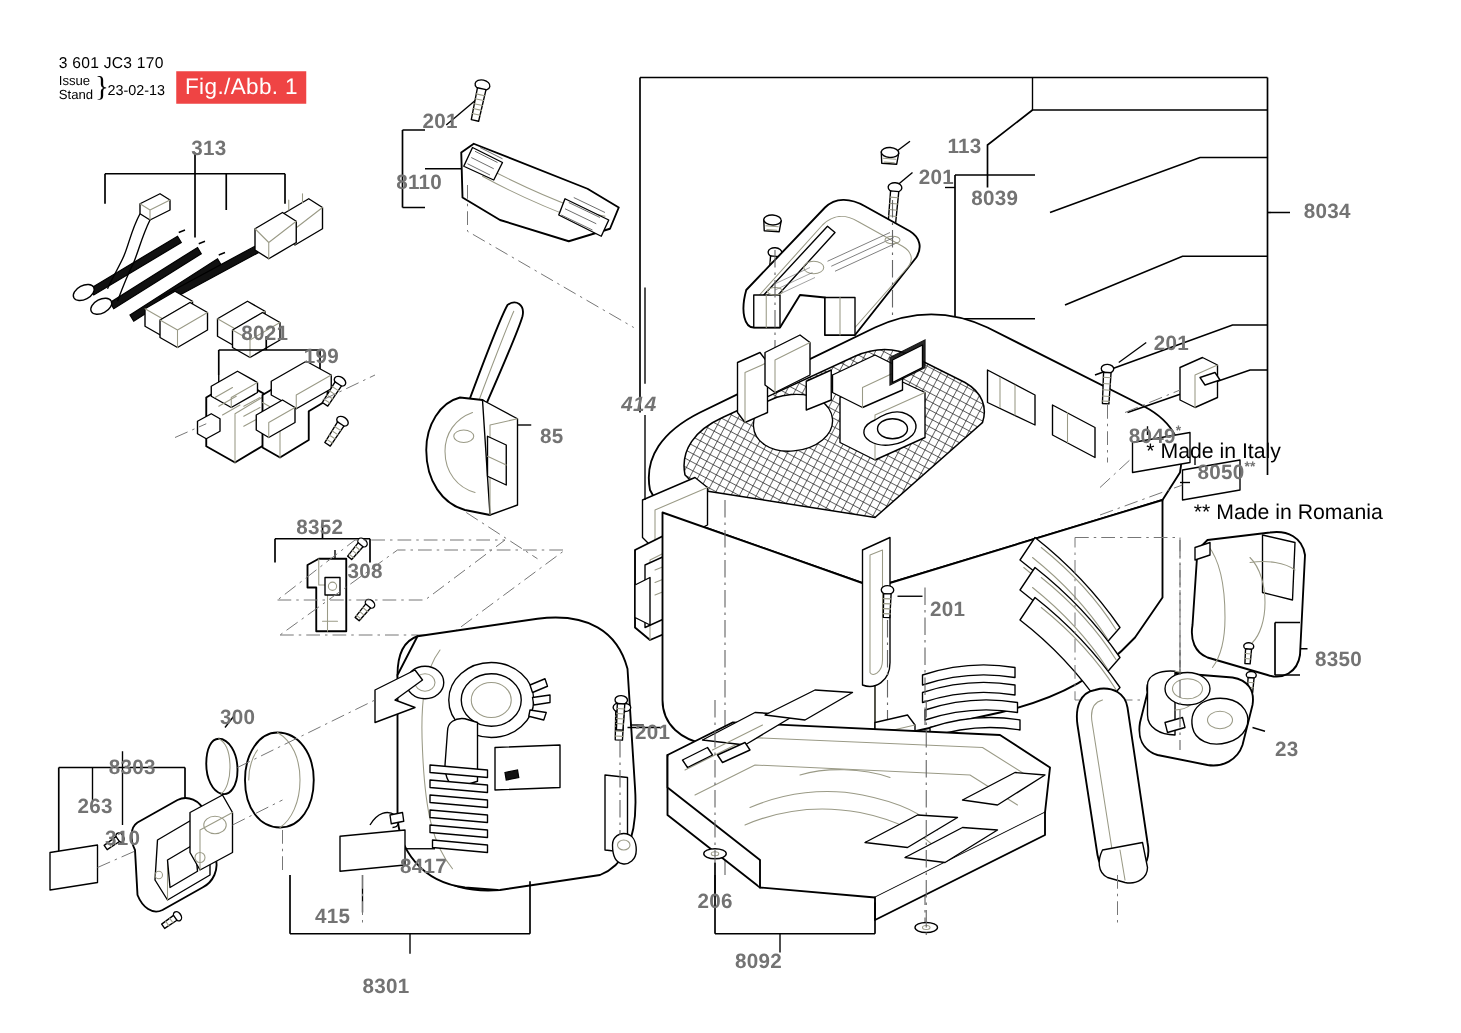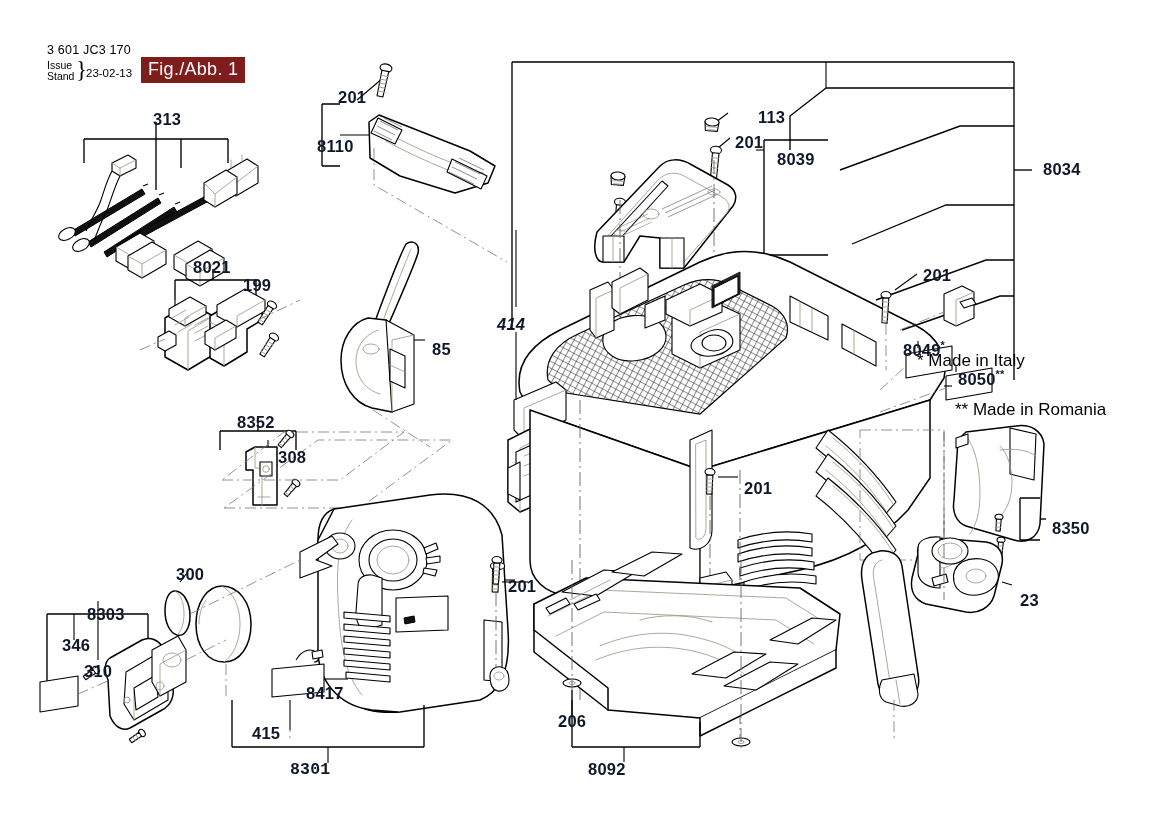--- a/index.html
+++ b/index.html
@@ -32,34 +32,34 @@
   .hdr-brace{
     position:absolute;left:76px;top:58px;
     font-size:23px;line-height:23px;font-family:"Liberation Serif",serif;
   }
   .hdr-date{
     position:absolute;left:86px;top:67px;
     font-size:11.5px;white-space:nowrap;
   }
   .hdr-fig{
     position:absolute;left:141px;top:57px;
-    background:#7f1d1d;color:#fff;
+    background:#ef4444;color:#fff;
     font-size:18px;font-weight:400;
     padding:2px 7px 3px 7px;
     white-space:nowrap;letter-spacing:.3px;
   }
 
   
   .lbl{
     position:absolute;
     font-size:16.5px;
     font-weight:700;
     letter-spacing:.2px;
     white-space:nowrap;
-    color:#0f172a;
+    color:#737373;
   }
   .lbl sup{font-size:11px;font-weight:700;vertical-align:super;}
 
   
   .note{
     position:absolute;
     font-size:17px;
     font-weight:400;
     white-space:nowrap;
     color:#000;
@@ -604,25 +604,25 @@
       <div class="lbl" style="left: 153px; top: 110px;">313</div>
       <div class="lbl" style="left: 281px; top: 137px; margin-left: 36px;">8110</div>
       <div class="lbl" style="left: 338px; top: 88px;">201</div>
       <div class="lbl" style="left: 193px; top: 258px;">8021</div>
       <div class="lbl" style="left: 243px; top: 276px;">199</div>
       <div class="lbl" style="left: 432px; top: 340px;">85</div>
       <div class="lbl" style="left: 237px; top: 413px;">8352</div>
       <div class="lbl" style="left: 278px; top: 448px;">308</div>
       <div class="lbl" style="left: 176px; top: 565px;">300</div>
       <div class="lbl" style="left: 87px; top: 605px;">8303</div>
-      <div class="lbl" style="left: 62px; top: 636px;">346</div>
+      <div class="lbl" style="left: 62px; top: 636px;">263</div>
       <div class="lbl" style="left: 84px; top: 662px;">310</div>
-      <div class="lbl" style="left: 306px; top: 684px;">8417</div>
+      <div class="lbl" style="left: 320px; top: 684px;">8417</div>
       <div class="lbl" style="left: 252px; top: 724px;">415</div>
-      <div class="lbl" style="left: 290px; top: 760px; font-family: Liberation Mono, monospace;">8301</div>
+      <div class="lbl" style="left: 290px; top: 780px;">8301</div>
       <div class="lbl" style="left: 508px; top: 577px;">201</div>
       <div class="lbl" style="left: 497px; top: 315px; font-style: italic;">414</div>
       <div class="lbl" style="left: 734px; top: 108px; margin-left: 24px;">113</div>
       <div class="lbl" style="left: 735px; top: 133px;">201</div>
       <div class="lbl" style="left: 777px; top: 150px;">8039</div>
       <div class="lbl" style="left: 1043px; top: 160px;">8034</div>
       <div class="lbl" style="left: 923px; top: 266px;">201</div>
       <div class="lbl" style="left: 744px; top: 479px;">201</div>
       <div class="lbl" style="left: 1052px; top: 519px;">8350</div>
       <div class="lbl" style="left: 1020px; top: 591px;">23</div>

